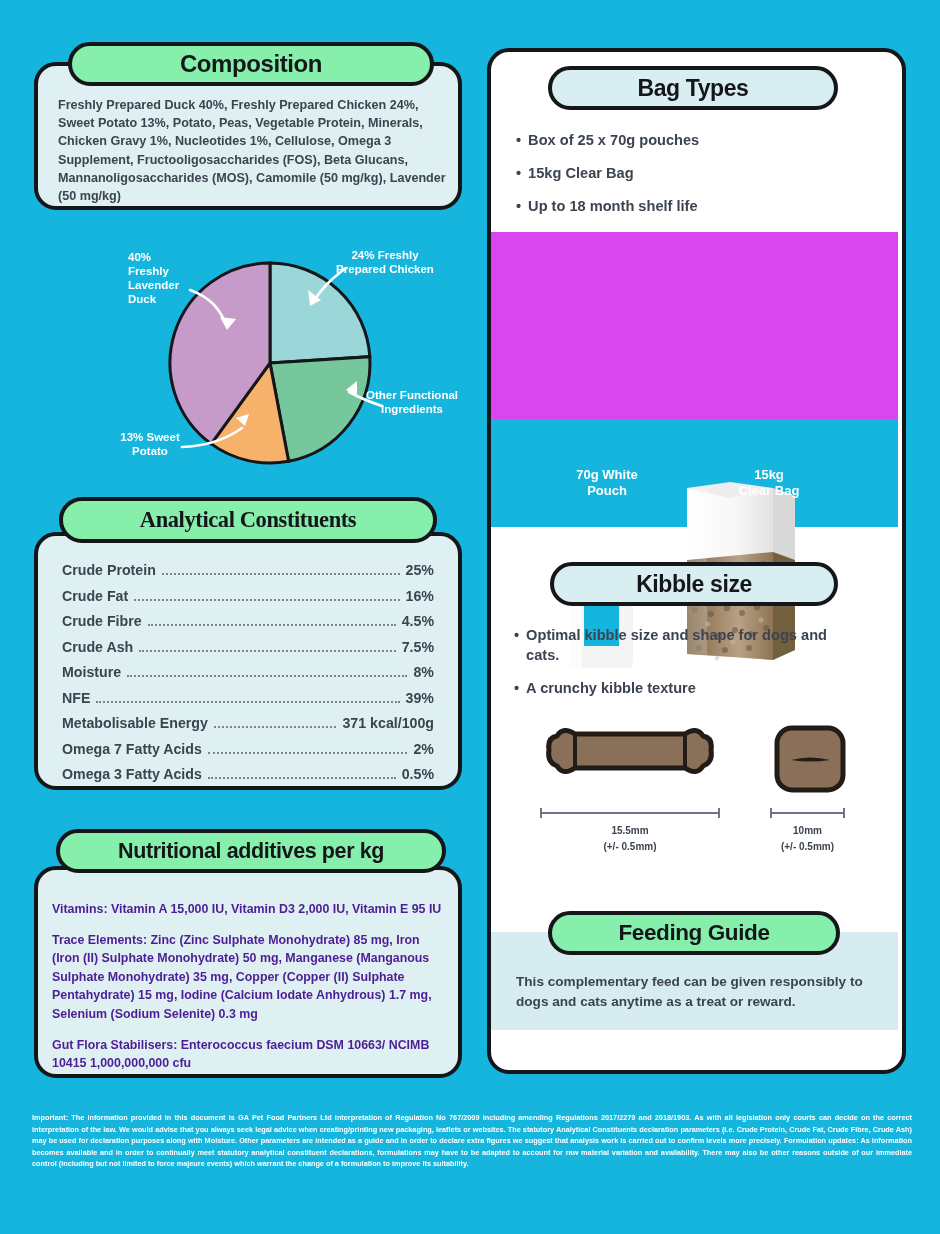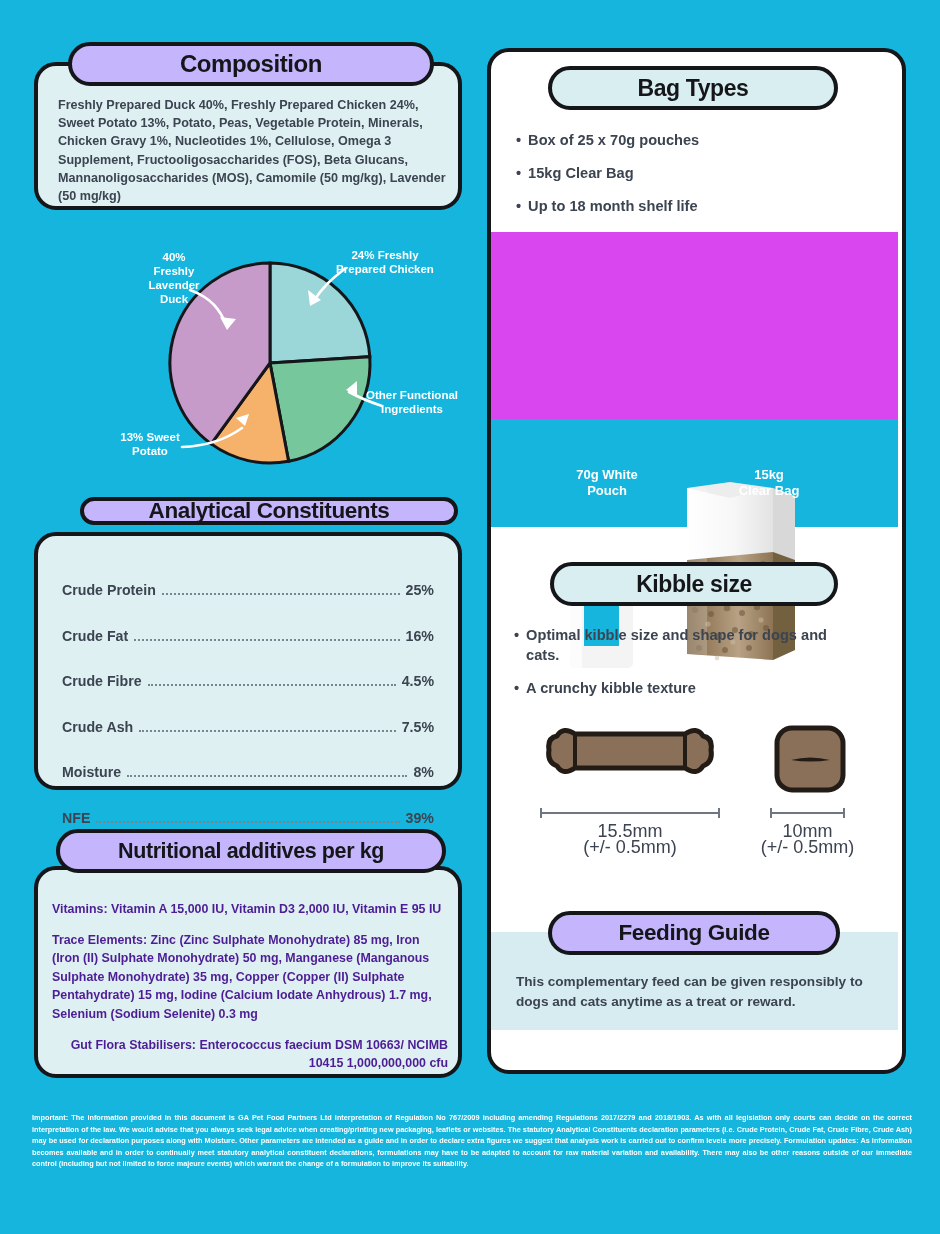--- a/index.html
+++ b/index.html
@@ -19,21 +19,21 @@
     border-radius: 22px;
     background: #dff0f2;
   }
   .card.white { background: #ffffff; }
 
   
   .pill {
     position: absolute;
     border: 4px solid #15161a;
     border-radius: 26px;
-    background: #c4b5fd;
+    background: #86efac;
     display: flex; align-items: center; justify-content: center;
     z-index: 5;
   }
   .pill.tinted { background: #d9eef1; }
   .pill-text {
     font-weight: 800;
     color: #15161a;
     letter-spacing: -0.4px;
     white-space: nowrap;
   }
@@ -55,54 +55,53 @@
 
   
   #pie-wrap { position: absolute; left: 60px; top: 240px; width: 420px; height: 245px; }
   #pie-svg { position: absolute; left: 0; top: 0; }
   .pie-label {
     position: absolute;
     color: #ffffff;
     font-size: 11.5px;
     font-weight: 800;
     line-height: 14px;
-    text-align: center;
+    text-align: left;
   }
   #lbl-duck { left: 68px; top: 10px; width: 92px; }
   #lbl-chicken { left: 260px; top: 8px; width: 130px; text-align: center; }
   #lbl-other { left: 288px; top: 148px; width: 128px; text-align: center; }
   #lbl-sweet { left: 40px; top: 190px; width: 100px; text-align: center; }
 
   
   #ana-card { left: 34px; top: 532px; width: 428px; height: 258px; }
-  #ana-pill { left: 80px; top: 497px; width: 378px; height: 28px; }
+  #ana-pill { left: 59px; top: 497px; width: 378px; height: 46px; font-family: Liberation Serif, serif; }
   #ana-pill .pill-text { font-size: 22.5px; }
   #ana-list { position: absolute; left: 62px; top: 562px; width: 372px; }
   .ana-row {
     display: flex; align-items: baseline;
     font-size: 14.2px; font-weight: 600; color: #3b4450;
     height: 25.5px;
-    margin-top: 20px;
   }
   .ana-name { white-space: nowrap; }
   .ana-dots {
     flex: 1;
     border-bottom: 2px dotted #7a8490;
     margin: 0 6px 4px 6px;
     min-width: 12px;
   }
   .ana-val { white-space: nowrap; }
 
   
   #nut-card { left: 34px; top: 866px; width: 428px; height: 212px; }
   #nut-pill { left: 56px; top: 829px; width: 390px; height: 44px; }
   #nut-pill .pill-text { font-size: 21.5px; }
   #nut-body { position: absolute; left: 52px; top: 900px; width: 396px; }
   #nut-body p { margin-bottom: 12px; font-size: 12.4px; line-height: 18.6px; color: #4c1d95; font-weight: 600; }
-  #nut-body p:last-child { margin-bottom: 0; text-align: right; }
+  #nut-body p:last-child { margin-bottom: 0; }
 
   
   #right-card { left: 487px; top: 48px; width: 419px; height: 1026px; overflow: hidden; background: #ffffff; }
   #bag-pill { left: 548px; top: 66px; width: 290px; height: 44px; }
   #bag-pill .pill-text { font-size: 23px; }
   #bag-bullets { position: absolute; left: 516px; top: 130px; width: 350px; }
   .bullet {
     font-size: 14.6px; font-weight: 600; color: #3b4450;
     line-height: 20px; margin-bottom: 13px;
     display: flex; gap: 7px;
@@ -139,21 +138,21 @@
   .dimline { position: relative; height: 10px; }
   .dimline .bar {
     position: absolute; left: 0; right: 0; top: 4px;
     height: 1.5px; background: #6d7682;
   }
   .dimline .cap {
     position: absolute; top: 0; width: 1.8px; height: 10px; background: #6d7682;
   }
   .dimline .cap.l { left: 0; }
   .dimline .cap.r { right: 0; }
-  .dimtext { font-size: 18px; font-weight: 400; color: #3b4450; line-height: 16px; margin-top: 5px; }
+  .dimtext { font-size: 10px; font-weight: 700; color: #3b4450; line-height: 16px; margin-top: 5px; }
 
   
   #feed-pill { left: 548px; top: 911px; width: 292px; height: 44px; }
   #feed-pill .pill-text { font-size: 22.5px; }
   #feed-band {
     position: absolute; left: 491px; top: 932px; width: 411px; height: 98px;
     background: #d7ecf0;
   }
   #feed-text {
     position: absolute; left: 516px; top: 972px; width: 370px;

